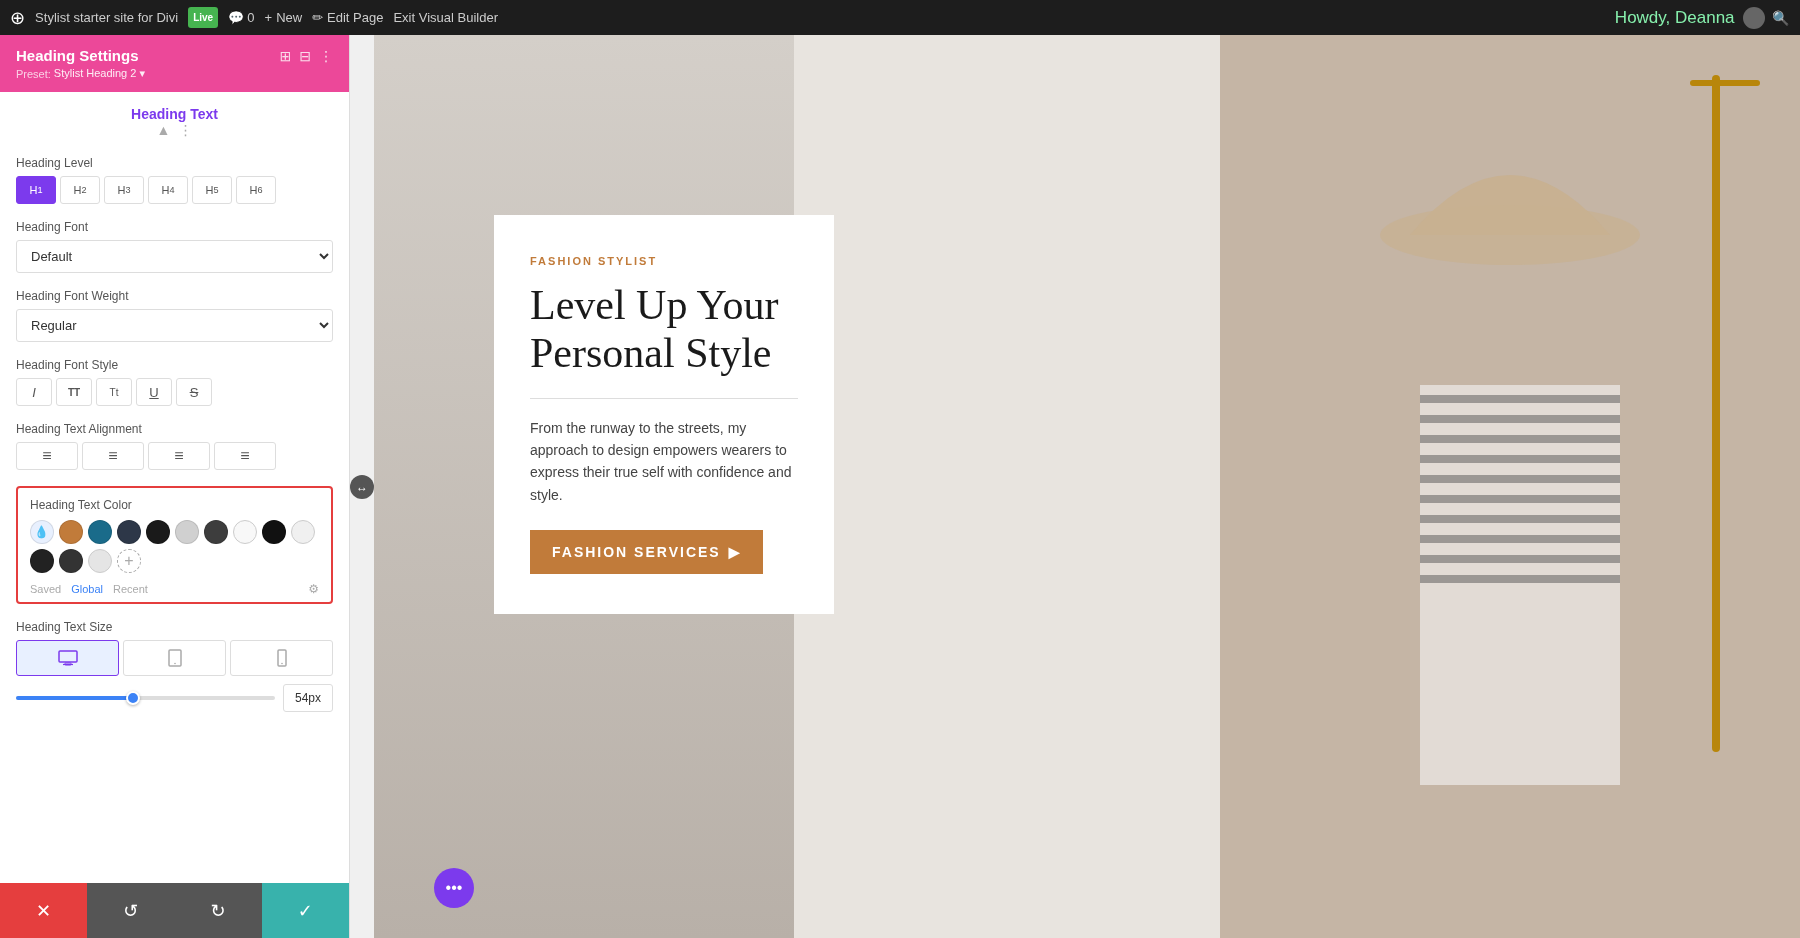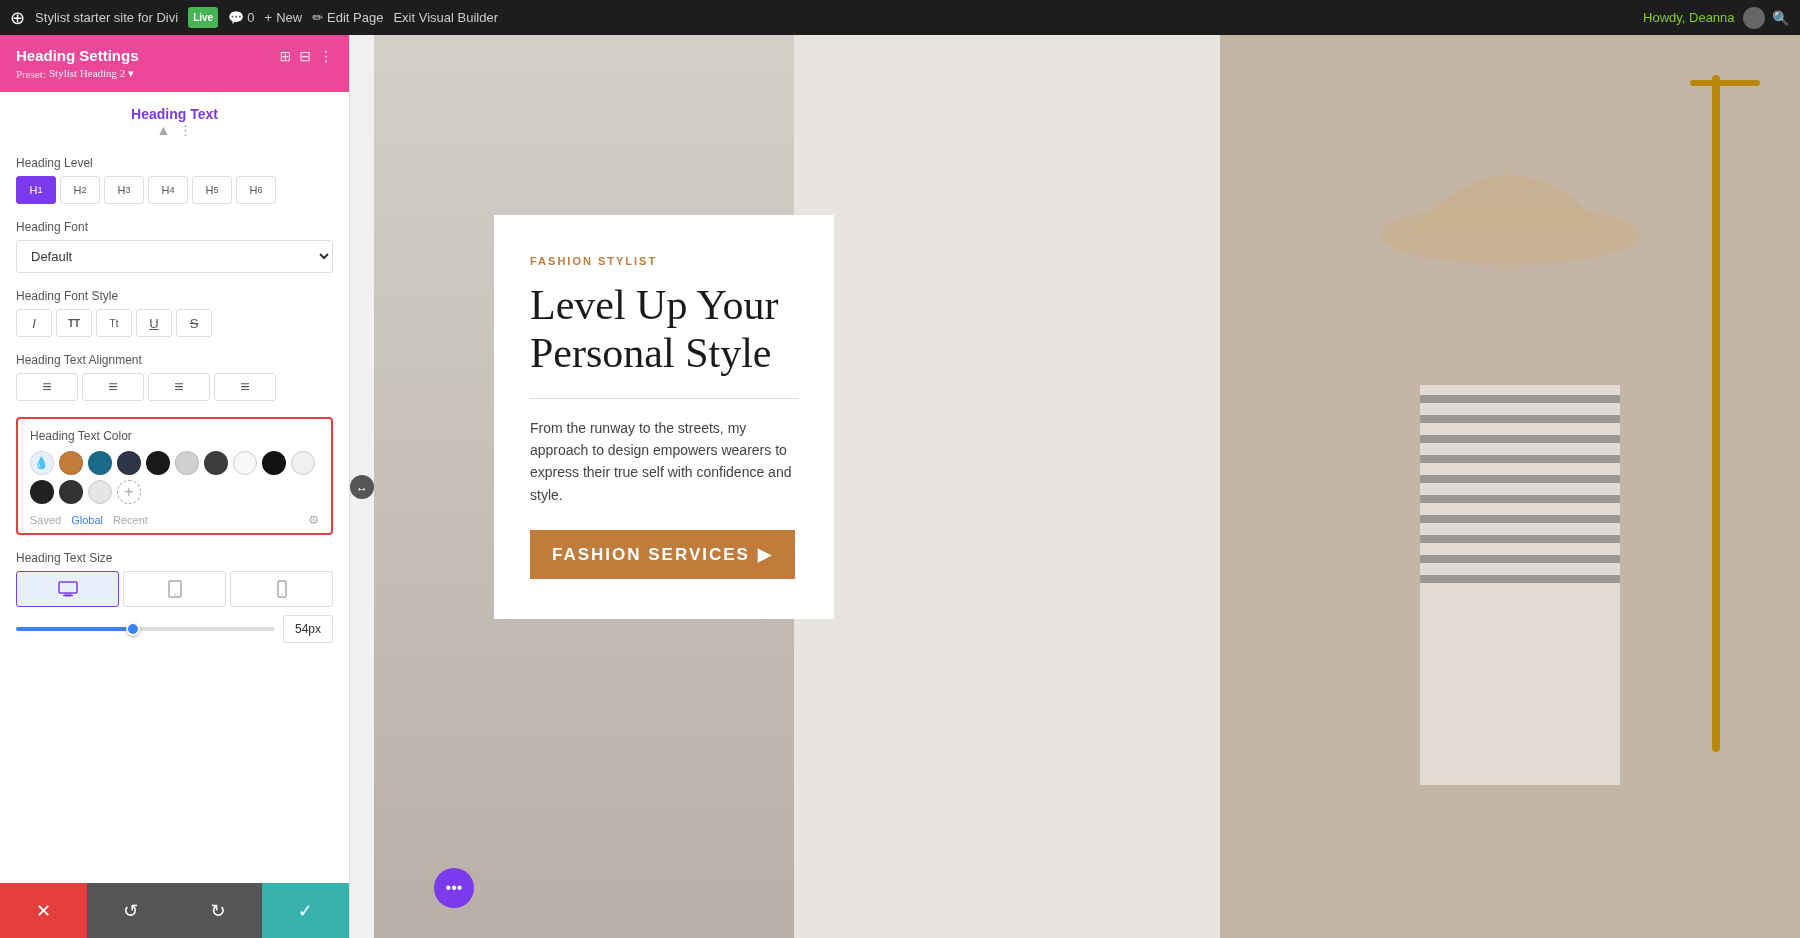--- a/index.html
+++ b/index.html
@@ -25,21 +25,21 @@
     .live-badge {
       background: #46b450;
       color: #fff;
       font-size: 10px;
       padding: 5px 5px;
       border-radius: 3px;
       font-weight: 600;
     }
     .comment-count { color: #ccc; font-size: 13px; display: flex; align-items: center; gap: 3px; }
     .wp-bar-btn { color: #ccc; font-size: 13px; cursor: pointer; display: flex; align-items: center; gap: 4px; }
-    .howdy { color: #84cc16; font-size: 13px; margin-left: auto; }
+    .howdy { color: #86efac; font-size: 17px; margin-left: auto; }
     .avatar-sm { width: 22px; height: 22px; background: #666; border-radius: 50%; }
 
     
     .main-layout {
       display: flex;
       flex: 1;
       overflow: hidden;
     }
 
     
@@ -73,21 +73,20 @@
     }
     .panel-title-icons { display: flex; gap: 8px; align-items: center; }
     .panel-icon-btn { color: rgba(255,255,255,0.8); cursor: pointer; font-size: 14px; }
     .panel-preset {
       font-size: 11px;
       color: rgba(255,255,255,0.75);
       margin-top: 3px;
       display: flex;
       align-items: center;
       gap: 3px;
-      font-family: Liberation Serif, serif;
     }
     .panel-preset-link { color: rgba(255,255,255,0.9); }
 
     
     .tab-bar {
       display: flex;
       background: #7c3aed;
       border-top: 1px solid rgba(255,255,255,0.2);
     }
     .tab {
@@ -438,21 +437,21 @@
       font-size: 14px;
       color: #444;
       line-height: 1.6;
       margin-bottom: 24px;
     }
     .card-btn {
       background: #c17b3a;
       color: #fff;
       border: none;
       padding: 14px 22px;
-      font-size: 17px;
+      font-size: 14px;
       font-weight: 700;
       letter-spacing: 2px;
       cursor: pointer;
       display: flex;
       align-items: center;
       gap: 8px;
       text-transform: uppercase;
     }
 
     
@@ -582,20 +581,26 @@
         </div>
       </div>
 
       <div class="form-row">
         <span class="form-label">Heading Font</span>
         <select>
           <option>Default</option>
         </select>
       </div>
 
+      <div class="form-row">
+        <span class="form-label">Heading Font Weight</span>
+        <select>
+          <option>Regular</option>
+        </select>
+      </div>
 
       <div class="form-row">
         <span class="form-label">Heading Font Style</span>
         <div class="style-buttons">
           <button class="style-btn" style="font-style:italic;">I</button>
           <button class="style-btn" style="font-size:10px;font-weight:bold;">TT</button>
           <button class="style-btn" style="font-size:10px;">Tt</button>
           <button class="style-btn" style="text-decoration:underline;">U</button>
           <button class="style-btn" style="text-decoration:line-through;">S</button>
         </div>

